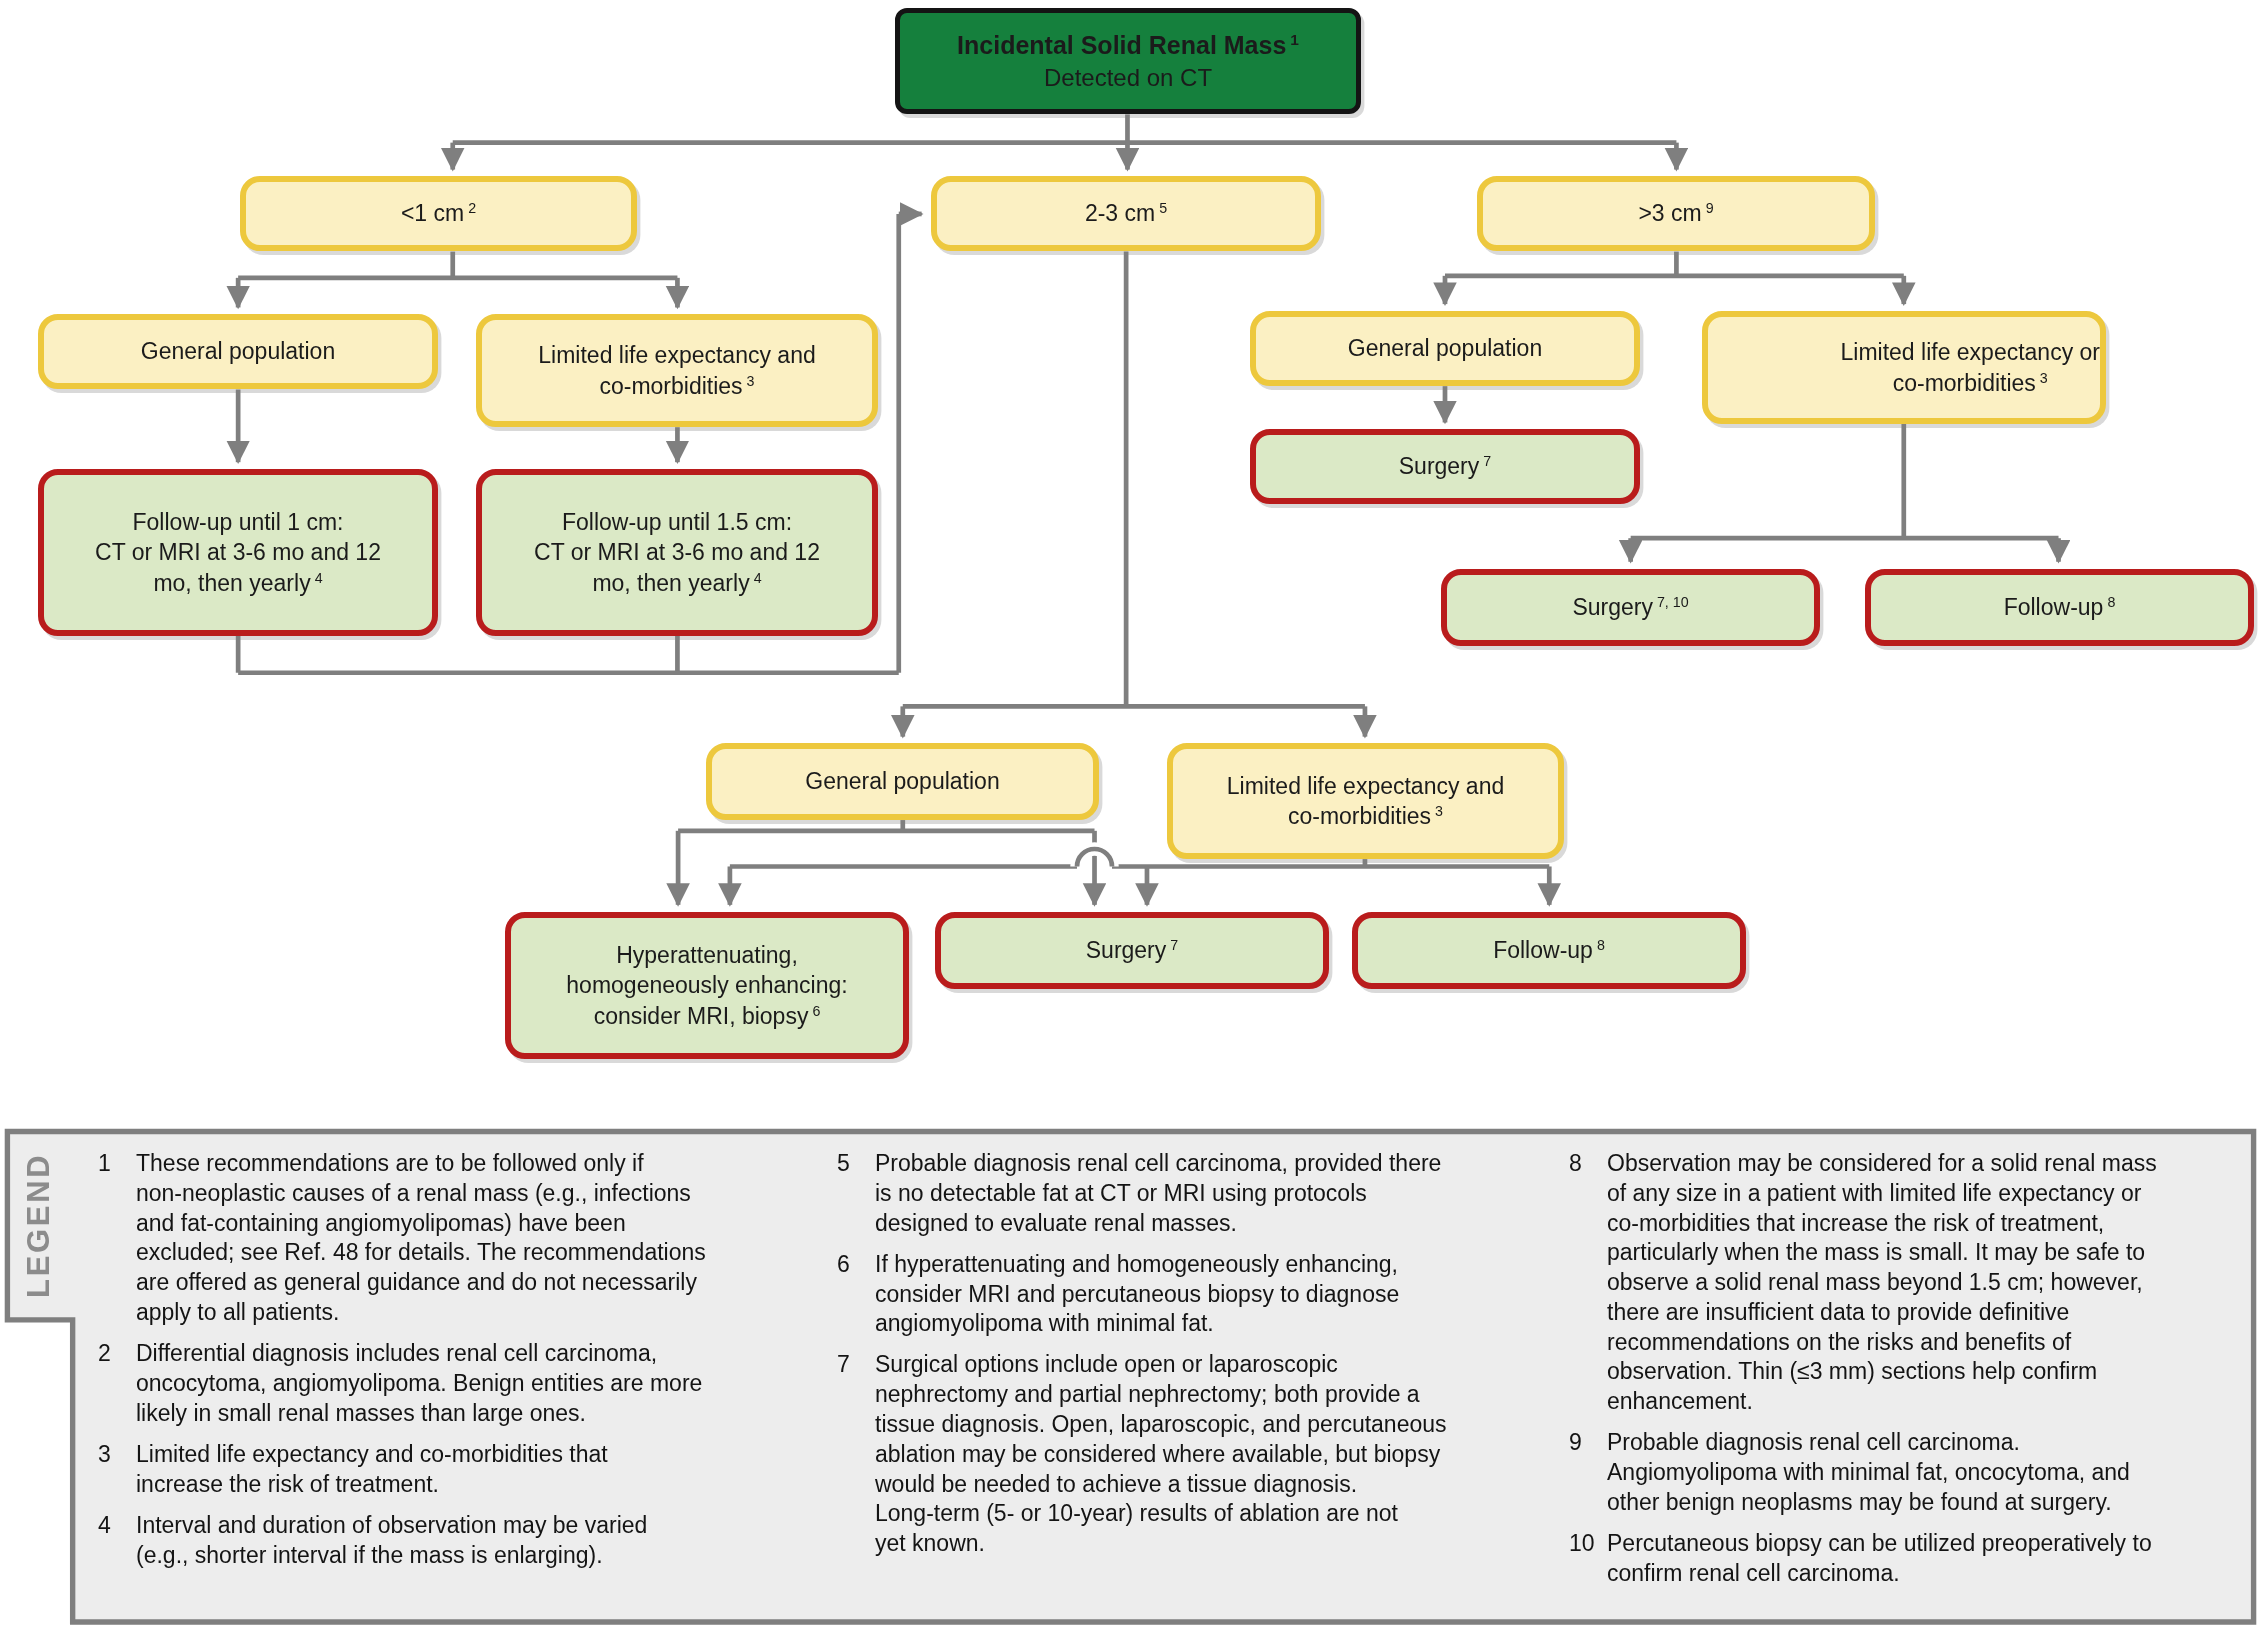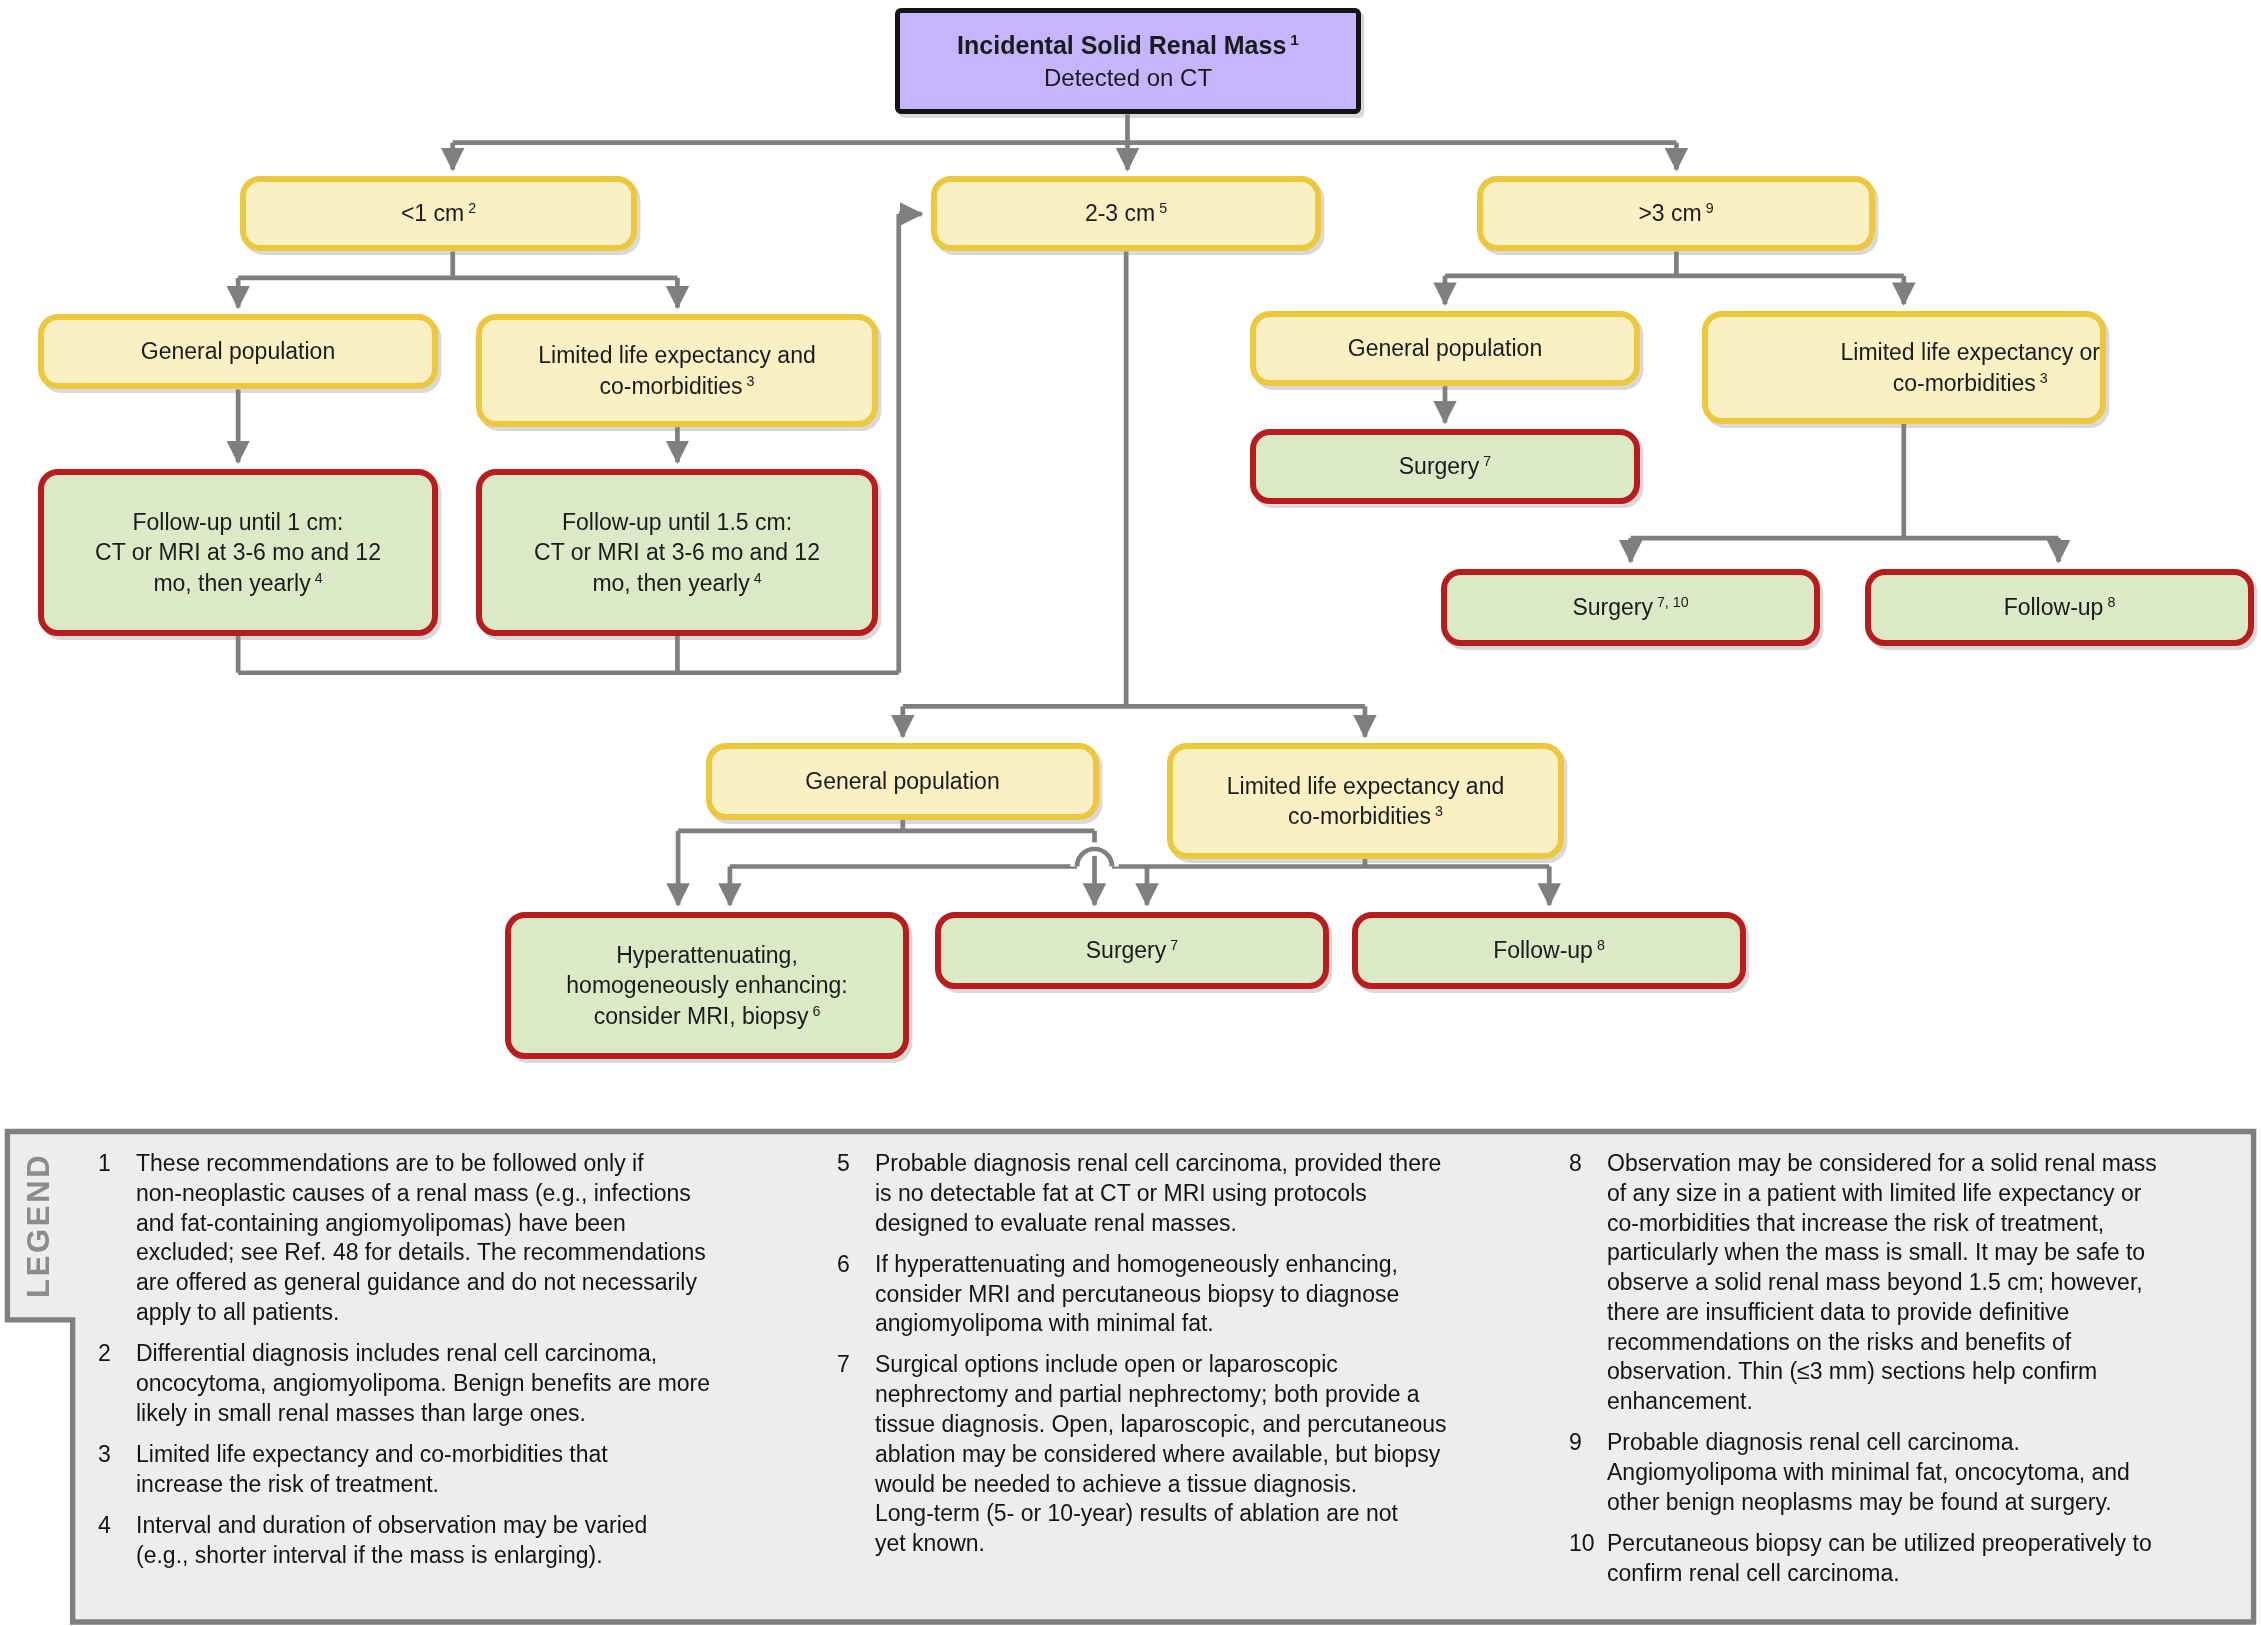--- a/index.html
+++ b/index.html
@@ -10,21 +10,21 @@
   .ln{stroke:#7F7F7F;stroke-width:7;fill:none;}
   .lnw{stroke:#ffffff;stroke-width:20;fill:none;}
   .legend-panel{fill:#EDEDED;stroke:#7F7F7F;stroke-width:8;}
   .node{position:absolute;box-sizing:border-box;display:flex;flex-direction:column;
         align-items:center;justify-content:center;text-align:center;
         border-radius:20px;font-size:23px;line-height:1.32;
         box-shadow:3.4px 4px 0 rgba(128,128,128,0.30);}
   .node .txt{white-space:pre-line;}
   .yellow{background:#FBF0C3;border:6px solid #EDC83D;}
   .green{background:#DBE9C6;border:6px solid #b91c1c;}
-  .blue{background:#c4b5fd;border:5.4px solid #141414;border-radius:6px;}
+  .blue{background:#15803d;border:5.4px solid #141414;border-radius:12px;}
   .blue .title-line{font-weight:bold;font-size:25px;}
   .blue .subtitle-line{font-size:24px;}
   .sup{display:inline-block;font-size:0.62em;transform:translateY(-0.55em);margin-left:4px;}
   .legend-label{position:absolute;left:12px;top:1142px;width:54px;height:166px;
         writing-mode:vertical-rl;transform:rotate(180deg);
         display:flex;align-items:center;justify-content:center;
         font-weight:bold;font-size:31px;letter-spacing:2.7px;color:#8C8C8C;}
   .legend-col{position:absolute;top:1149px;display:flex;flex-direction:column;gap:11.4px;
         font-size:23px;line-height:1.295;color:#141414;}
   #legend-col-1{left:98px;width:683px;}
@@ -174,21 +174,21 @@
       <span class="legend-text">These recommendations are to be followed only if
 non-neoplastic causes of a renal mass (e.g., infections
 and fat-containing angiomyolipomas) have been
 excluded; see Ref. 48 for details. The recommendations
 are offered as general guidance and do not necessarily
 apply to all patients.</span>
     </div>
     <div class="legend-item">
       <span class="legend-num">2</span>
       <span class="legend-text">Differential diagnosis includes renal cell carcinoma,
-oncocytoma, angiomyolipoma. Benign benefits are more
+oncocytoma, angiomyolipoma. Benign entities are more
 likely in small renal masses than large ones.</span>
     </div>
     <div class="legend-item">
       <span class="legend-num">3</span>
       <span class="legend-text">Limited life expectancy and co-morbidities that
 increase the risk of treatment.</span>
     </div>
     <div class="legend-item">
       <span class="legend-num">4</span>
       <span class="legend-text">Interval and duration of observation may be varied

